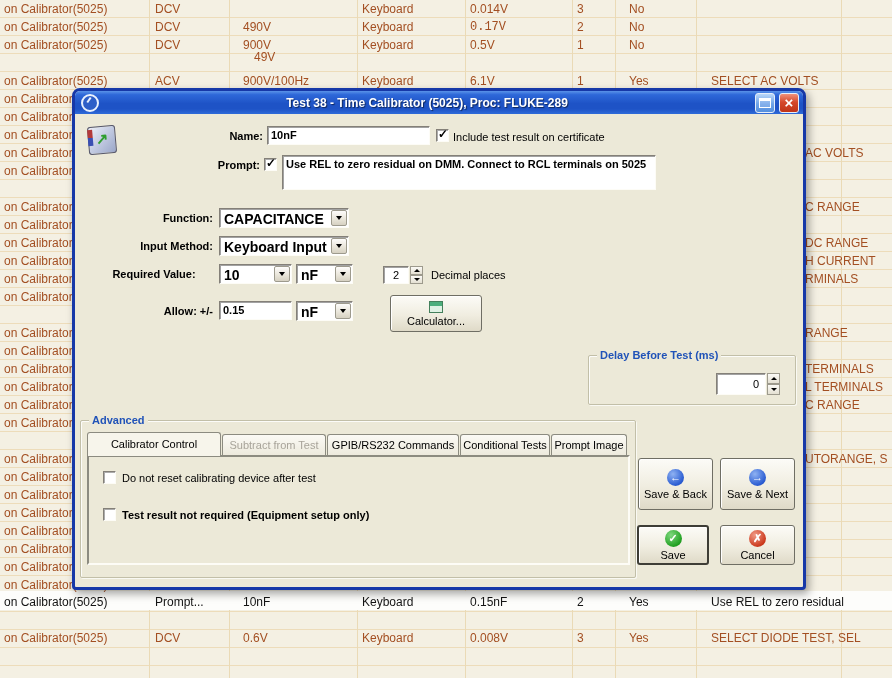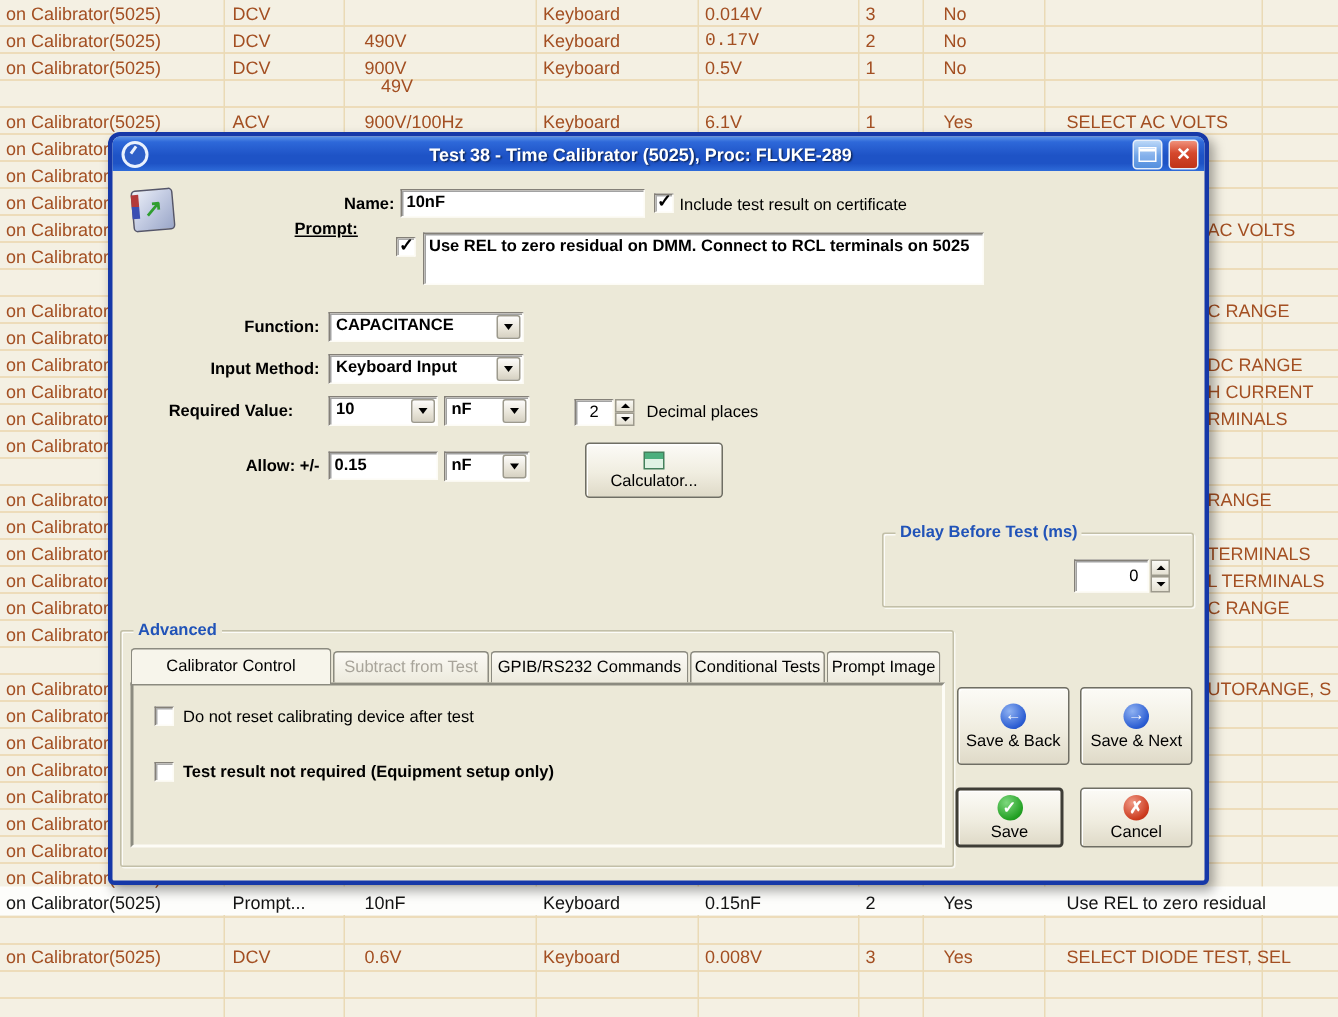--- a/index.html
+++ b/index.html
@@ -41,21 +41,21 @@
   .sunken{position:absolute;box-sizing:border-box;background:#fff;border:1px solid;
     border-color:#848078 #FDFCF6 #FDFCF6 #848078;box-shadow:inset 1px 1px 0 rgba(70,70,70,.5);}
   .field{font-size:11px;font-weight:bold;color:#000;padding:2px 3px;white-space:nowrap;overflow:hidden;}
 
   .cb{position:absolute;width:13px;height:13px;box-sizing:border-box;background:#fff;border:1px solid;
     border-color:#848078 #FDFCF6 #FDFCF6 #848078;box-shadow:inset 1px 1px 0 rgba(70,70,70,.45);}
   .cb.checked::after{content:"✓";position:absolute;left:1px;top:-3px;font-size:12px;font-weight:bold;color:#000;}
 
   .combo{position:absolute;box-sizing:border-box;background:#fff;border:1px solid;
     border-color:#848078 #FDFCF6 #FDFCF6 #848078;box-shadow:inset 1px 1px 0 rgba(70,70,70,.5);}
-  .combo-val{position:absolute;left:4px;top:2px;font-size:11px;font-weight:bold;color:#000;white-space:nowrap;}
+  .combo-val{position:absolute;left:4px;top:2px;font-size:14px;font-weight:bold;color:#000;white-space:nowrap;}
   .combo-btn{position:absolute;right:1px;top:1px;bottom:1px;width:16px;
     background:linear-gradient(180deg,#FDFCFB,#E8E4D8 60%,#D6D1C2);border:1px solid #9D9A8D;border-radius:2px;
     display:flex;align-items:center;justify-content:center;box-sizing:border-box;}
   .tri-down{width:0;height:0;border-left:3.5px solid transparent;border-right:3.5px solid transparent;border-top:4px solid #000;}
   .tri-up{width:0;height:0;border-left:3px solid transparent;border-right:3px solid transparent;border-bottom:3.5px solid #000;}
   .tri-down.small{border-left-width:3px;border-right-width:3px;border-top-width:3.5px;}
 
   .spinbox{position:absolute;}
   .sbtn{position:absolute;left:0;right:0;height:50%;box-sizing:border-box;
     background:linear-gradient(180deg,#FBFAF6,#E4E0D2);border:1px solid #9D9A8D;
@@ -88,21 +88,21 @@
 
   #btn-calc{left:315px;top:204px;width:92px;height:37px;}
   .calc-icon{width:14px;height:12px;box-sizing:border-box;border:1px solid #44805C;
     background:linear-gradient(180deg,#4CAF7D 0 4px,#DFF2E4 4px);flex:none;}
 
   
   #lbl-name{left:100px;top:39px;width:88px;}
   #inp-name{left:192px;top:35px;width:163px;height:19px;}
   #cb-cert{left:361px;top:38px;}
   #lbl-cert{left:378px;top:40px;}
-  #lbl-prompt{left:100px;top:56px;width:85px;text-align:center;text-decoration:underline;}
+  #lbl-prompt{left:100px;top:68px;width:85px;text-align:right;}
   #cb-prompt{left:189px;top:67px;}
   #inp-prompt{left:207px;top:64px;width:374px;height:35px;}
   #lbl-function{left:20px;top:121px;width:118px;}
   #cmb-function{left:144px;top:117px;width:130px;height:20px;}
   #lbl-method{left:20px;top:149px;width:118px;}
   #cmb-method{left:144px;top:145px;width:130px;height:20px;}
   #lbl-required{left:20px;top:177px;width:118px;text-align:center;}
   #cmb-reqval{left:144px;top:173px;width:73px;height:20px;}
   #cmb-requnit{left:221px;top:173px;width:57px;height:20px;}
   #inp-dec{left:308px;top:175px;width:26px;height:18px;text-align:center;}

